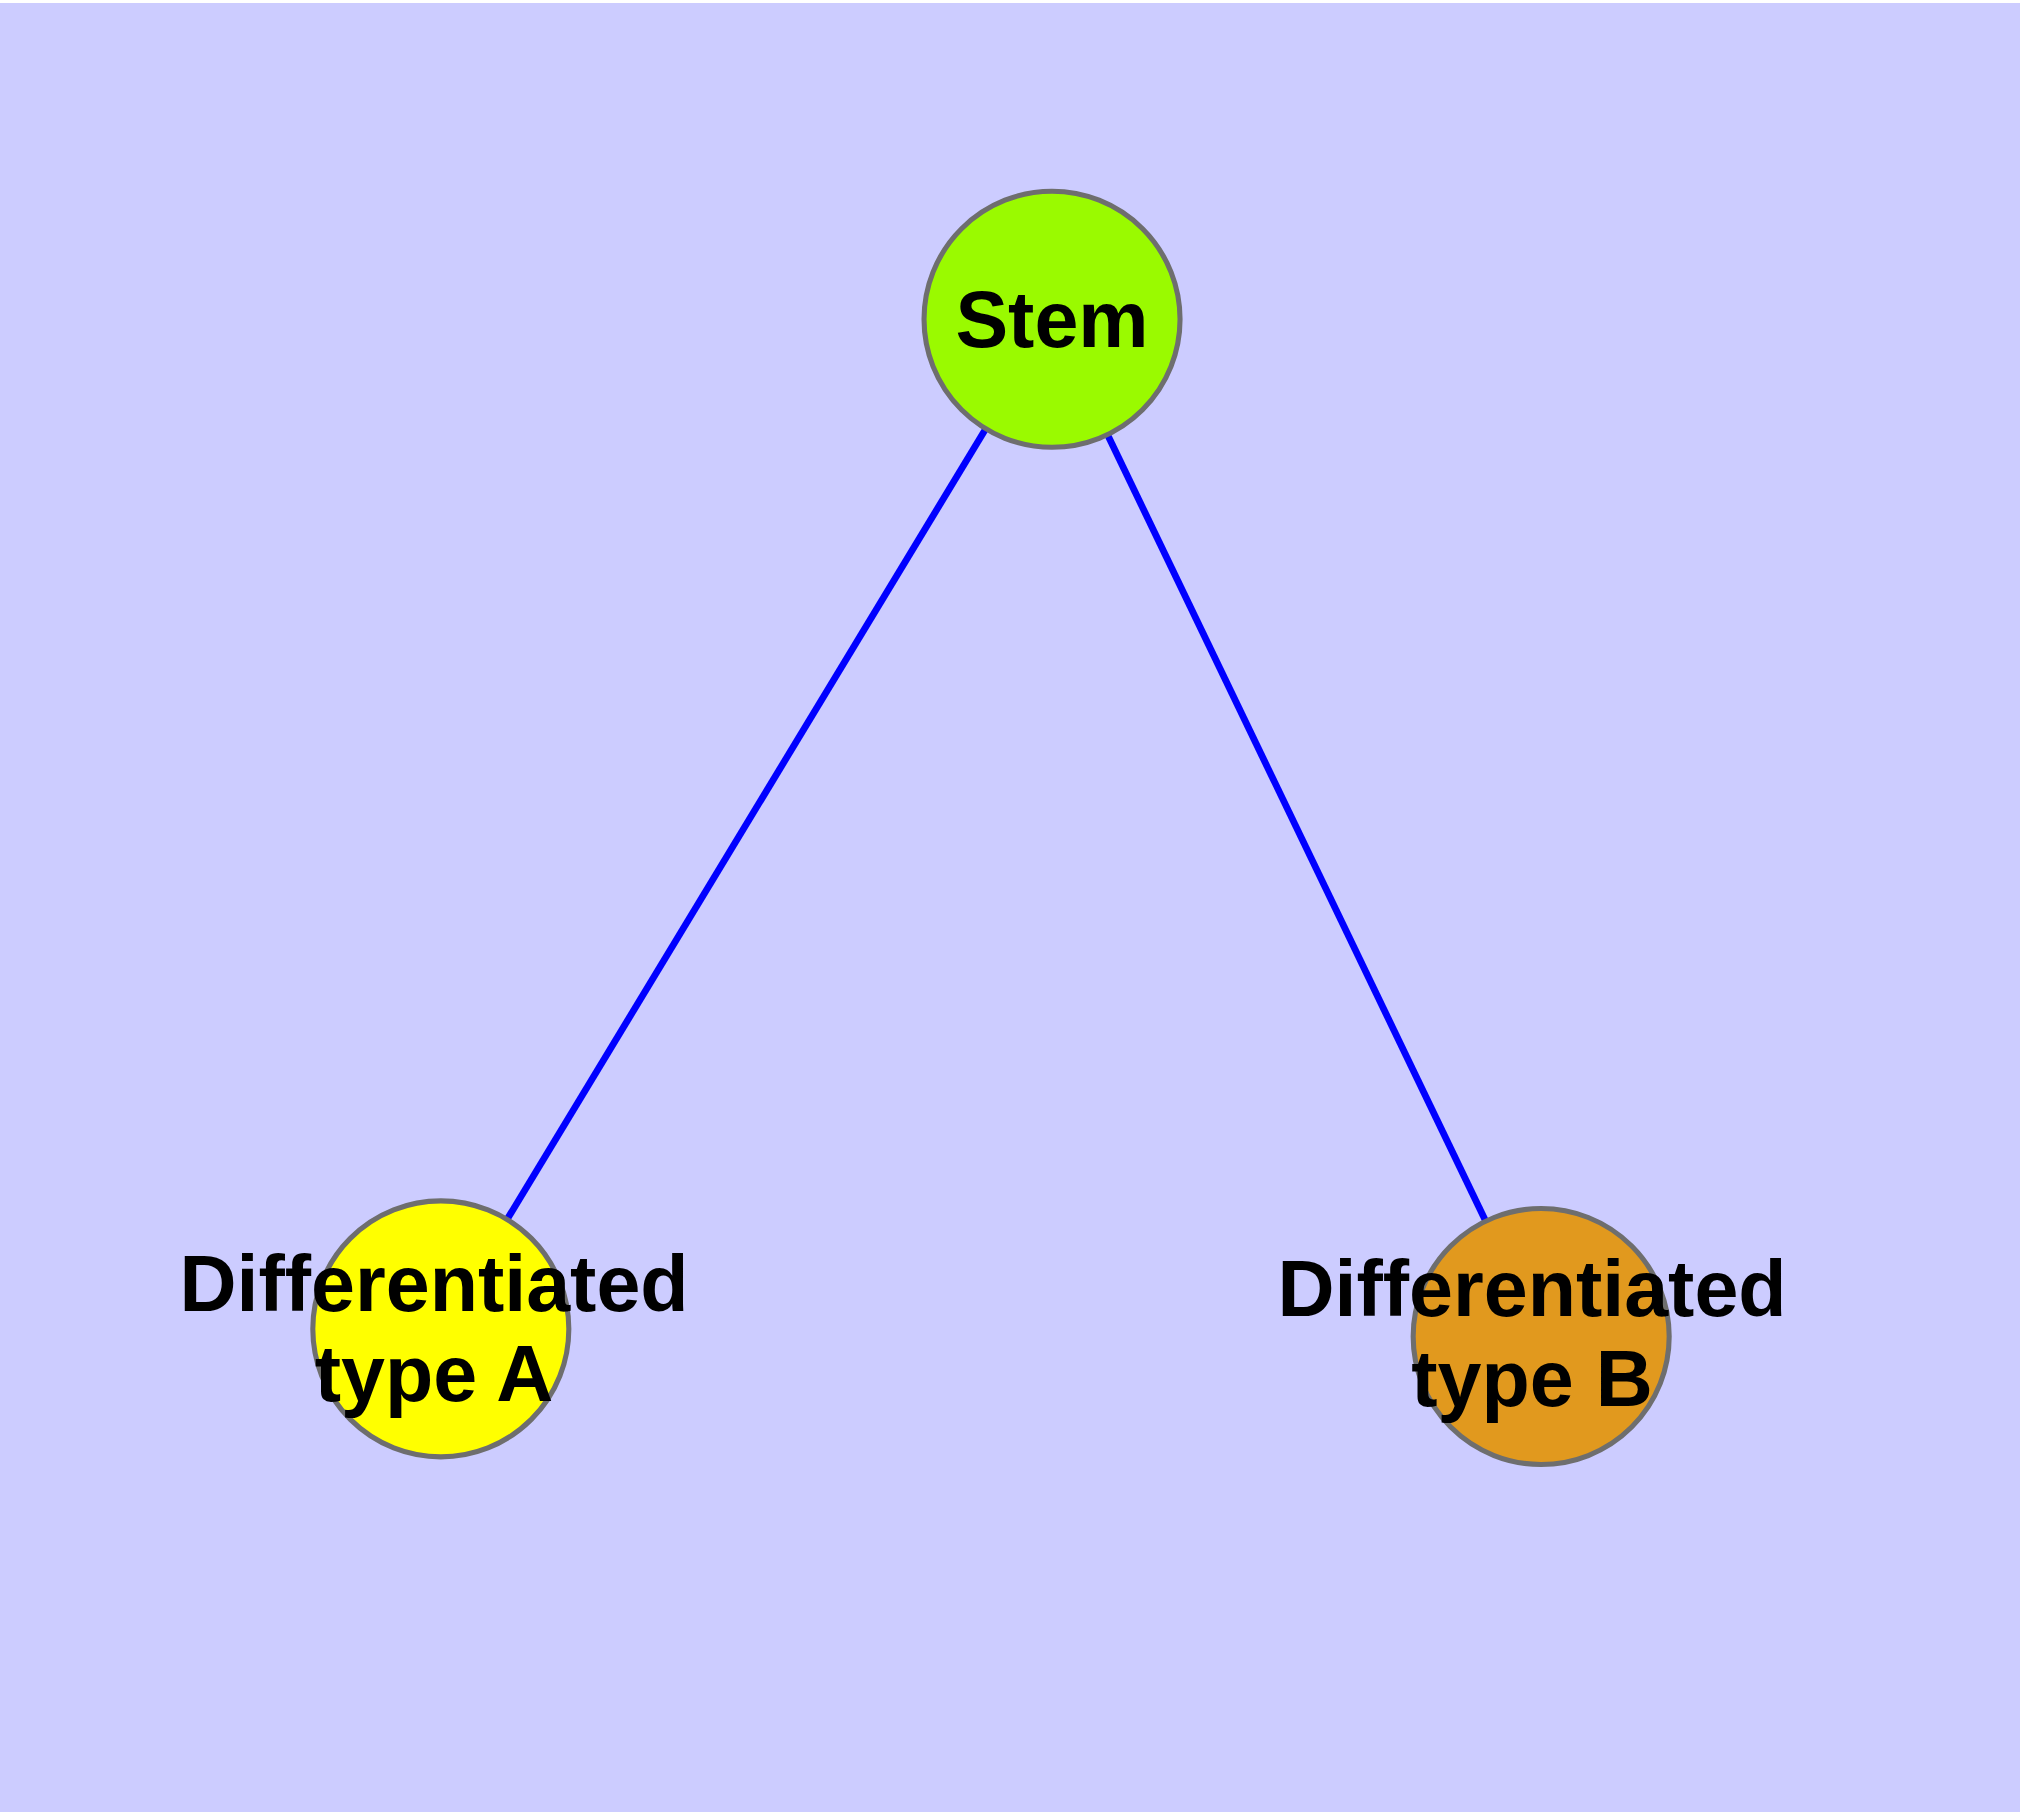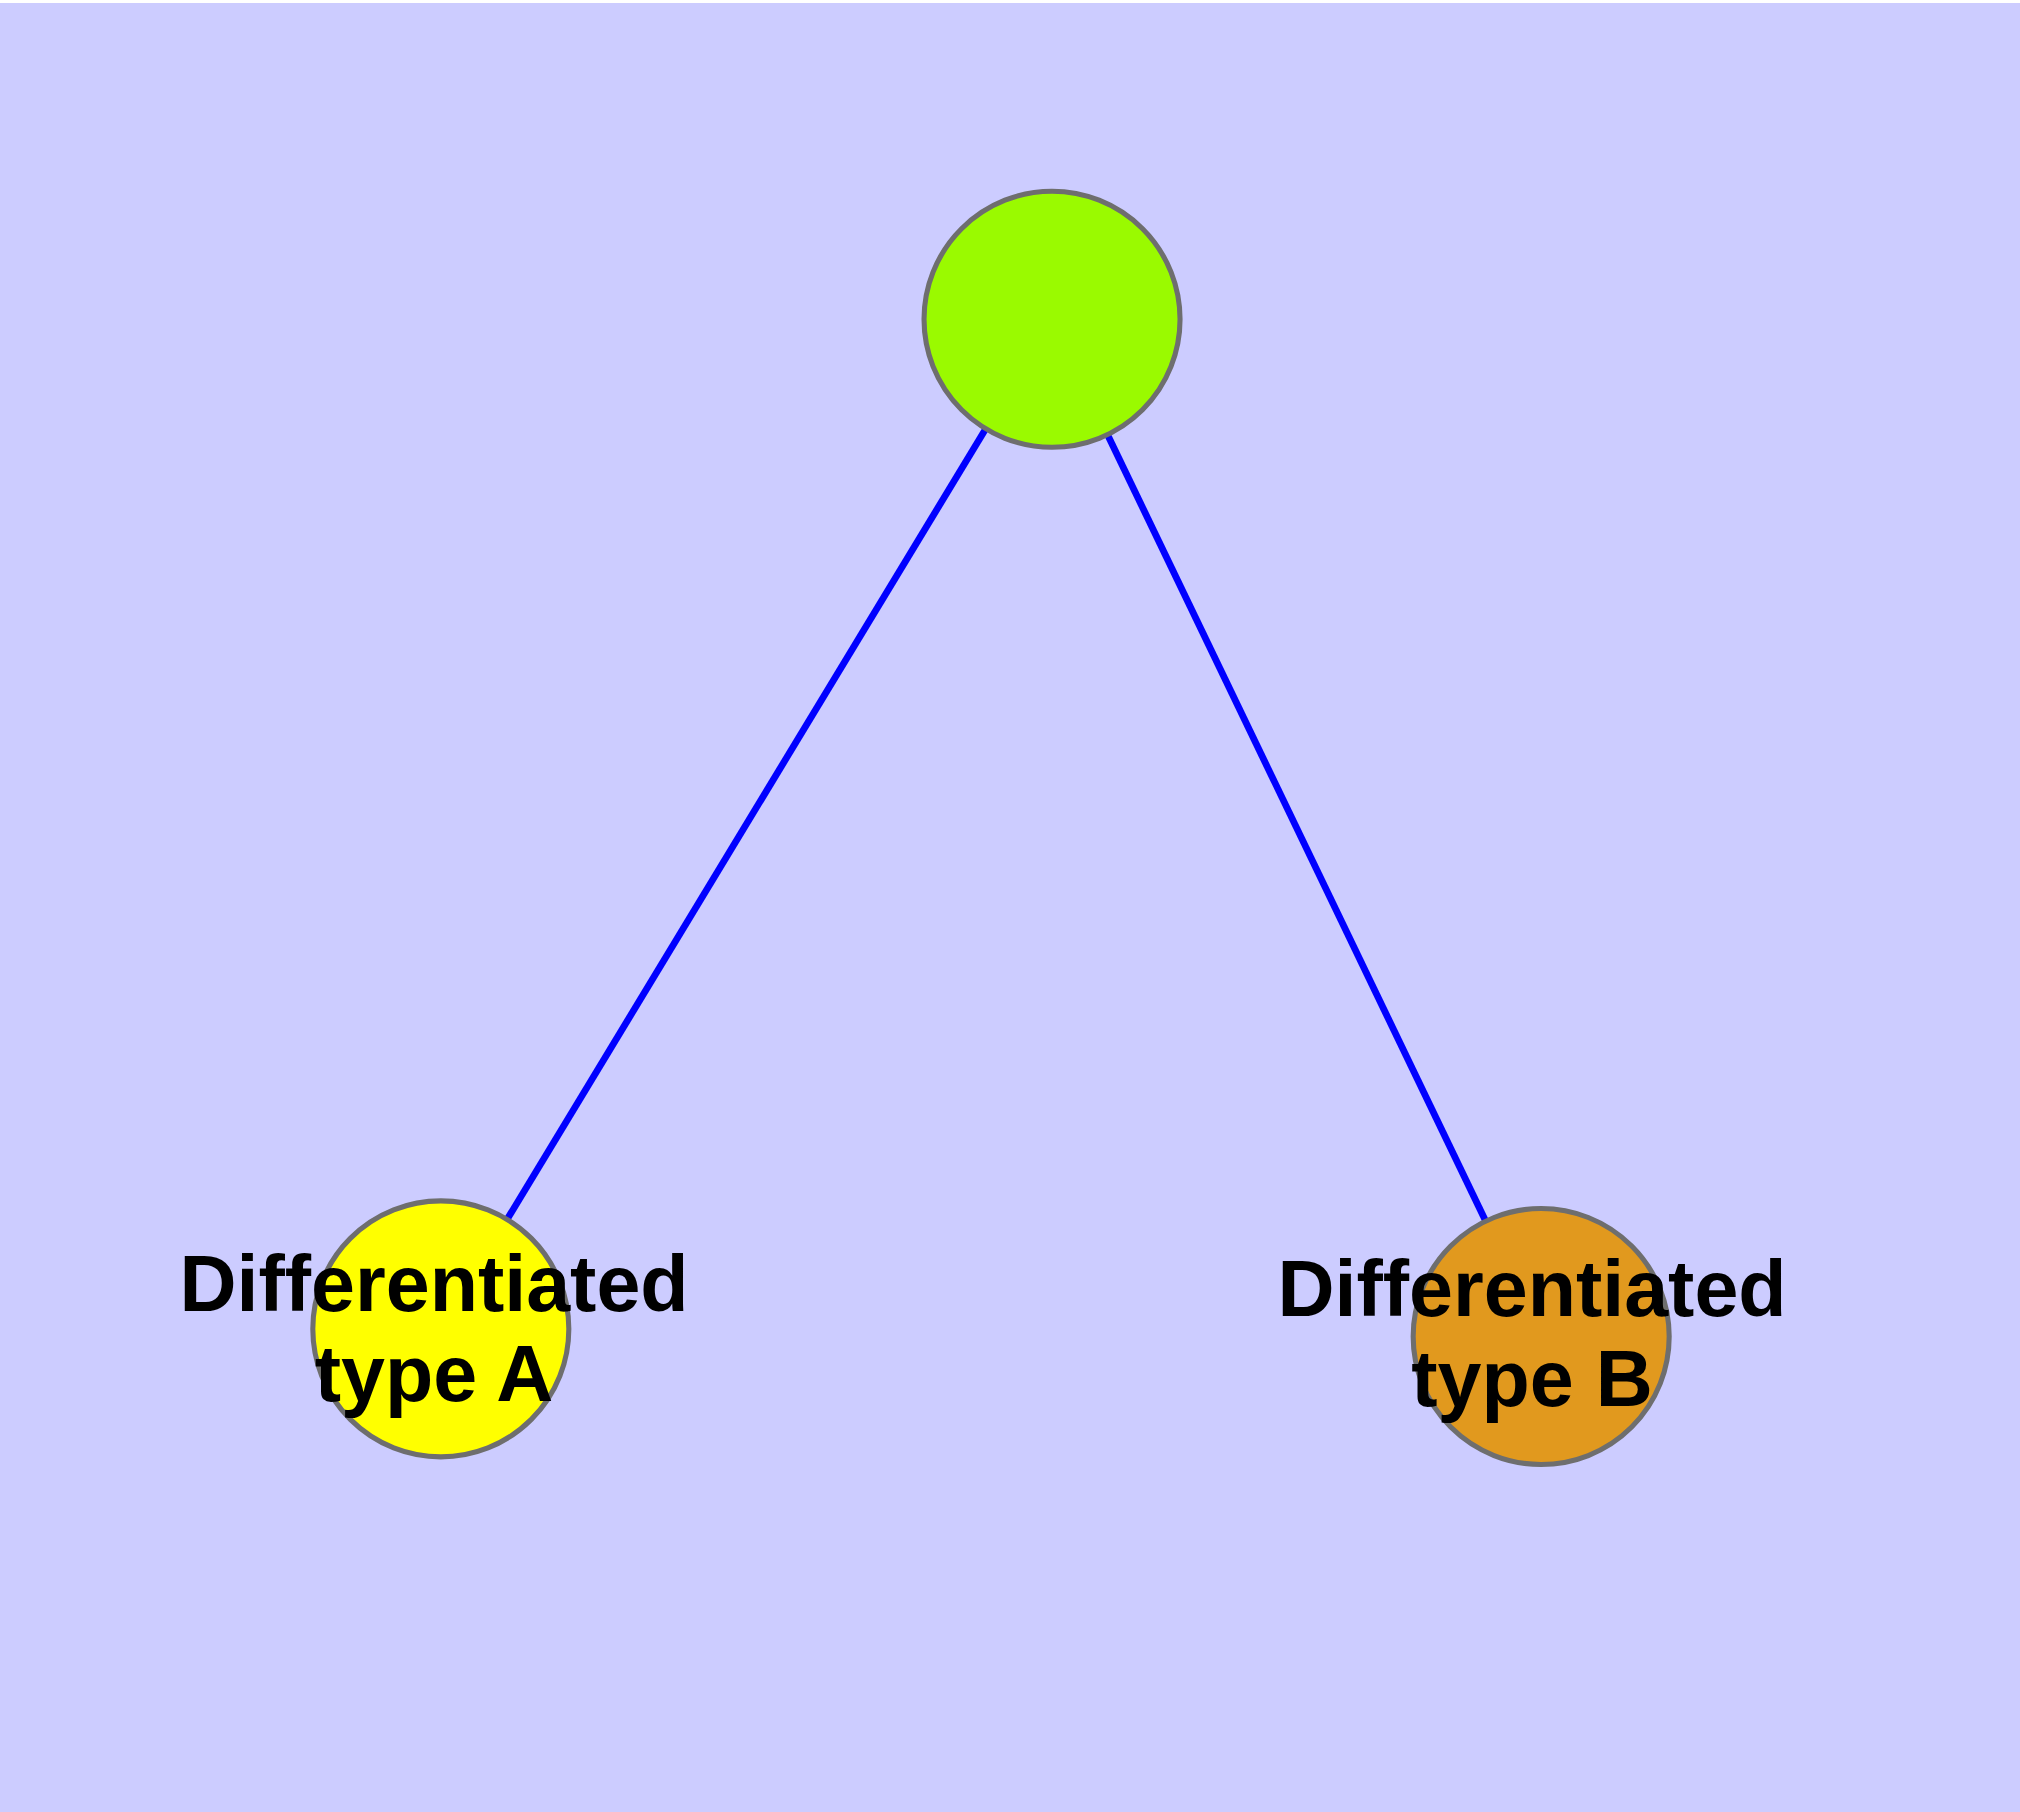--- a/index.html
+++ b/index.html
@@ -45,20 +45,21 @@
   <svg class="graph-svg" width="2021" height="1810" viewBox="0 0 2384 2135">
 
     <line x1="1241" y1="373" x2="520" y2="1564" stroke="#0000FF" stroke-width="8"></line>
     <line x1="1241" y1="373" x2="1818" y2="1573" stroke="#0000FF" stroke-width="8"></line>
 
     <circle cx="1241" cy="373" r="151" fill="#9AFA00" stroke="#6E6E6E" stroke-width="6"></circle>
     <circle cx="520" cy="1564" r="151" fill="#FFFF00" stroke="#6E6E6E" stroke-width="6"></circle>
     <circle cx="1818" cy="1573" r="151" fill="#E1991E" stroke="#6E6E6E" stroke-width="6"></circle>
   </svg>
 
+  <div class="node-label label-stem">Stem</div>
 
   <div class="node-label label-type-a">Differentiated
 type A</div>
 
   <div class="node-label label-type-b">Differentiated
 type B</div>
 
 </div>
 
 

